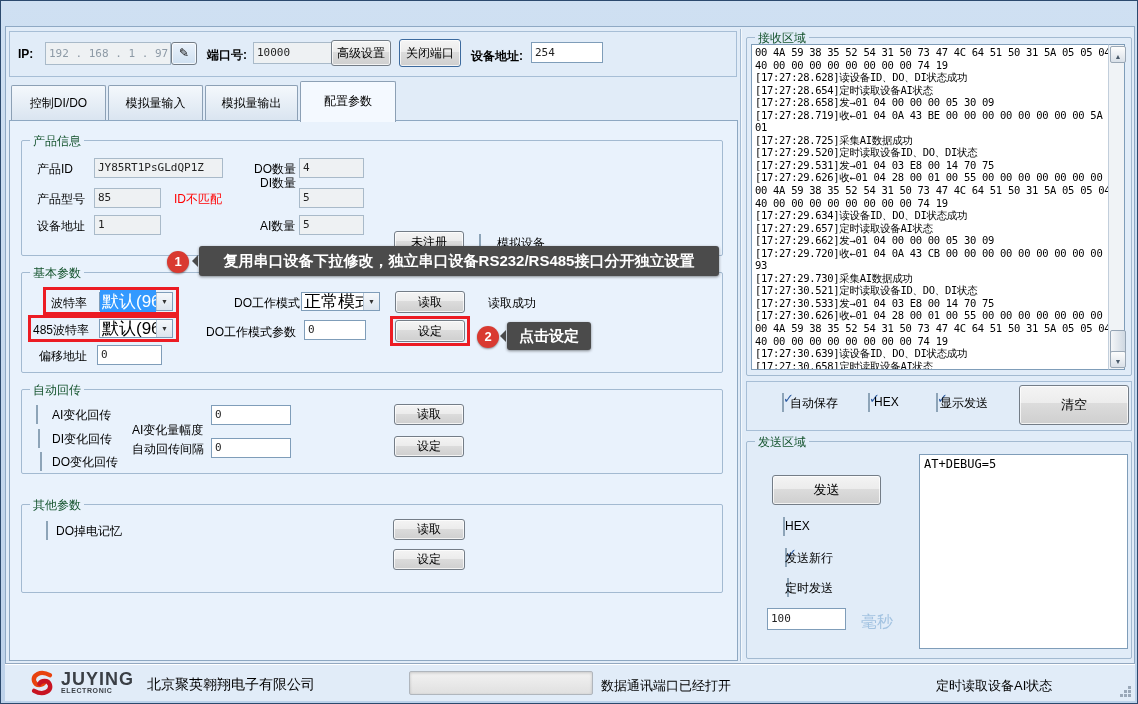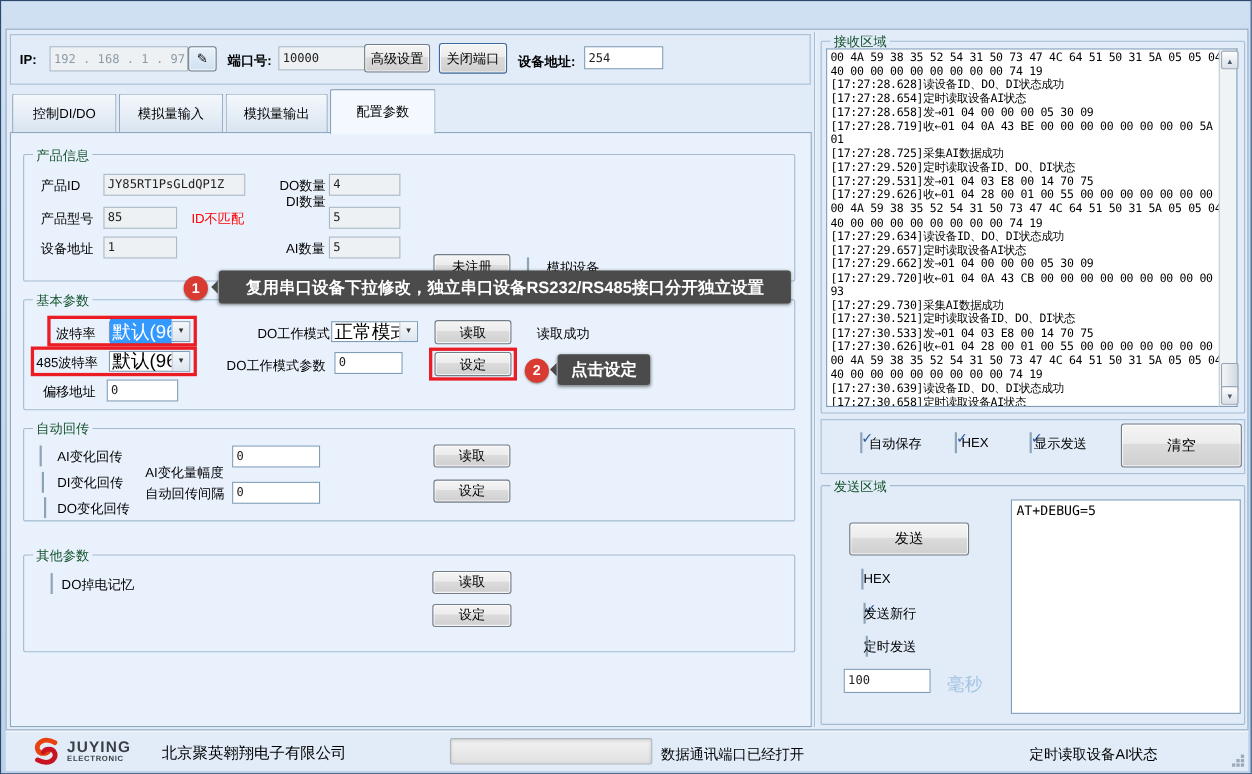--- a/index.html
+++ b/index.html
@@ -45,21 +45,21 @@
   .sbtn::after{font-size:7px;color:#4a5a6a;position:relative;top:-2px;}
   .sbtn.up::after{content:"▲";}
   .sbtn.down::after{content:"▼";}
   .sthumb{position:absolute;left:1px;width:14px;background:linear-gradient(90deg,#f4f6f8,#cfd8e2);border:1px solid #95a4b4;border-radius:2px;}
   .sendbox{margin:0;background:#fff;border:1px solid #7f9db9;font-family:"DejaVu Sans Mono","Liberation Mono",monospace;font-size:12px;color:#000;padding:2px 4px;white-space:pre;}
   .statusbar{border-top:1px solid #93a8c0;box-shadow:inset 0 1px 0 #fff;background:#e1ecf8;}
   .progress{background:linear-gradient(#f2f2f2,#e0e0e0);border:1px solid #b0b6bd;border-radius:2px;box-shadow:inset 0 1px 3px rgba(0,0,0,.18);}
   .grip{width:13px;height:13px;}
   .grip::after{content:"";position:absolute;right:1px;bottom:1px;width:3px;height:3px;background:#9aa8b8;box-shadow:-4px 0 #9aa8b8,-8px 0 #9aa8b8,0 -4px #9aa8b8,-4px -4px #9aa8b8,0 -8px #9aa8b8;}
   .divider-v{background:#a5bcd4;box-shadow:1px 0 0 #f4f8fc;}
-  .logo-text1{font-size:14px;font-weight:bold;letter-spacing:1px;color:#3a3f45;line-height:14px;}
+  .logo-text1{font-size:18px;font-weight:bold;letter-spacing:1px;color:#3a3f45;line-height:14px;}
   .logo-text2{font-size:7px;font-weight:bold;letter-spacing:.6px;color:#3a3f45;line-height:8px;}
   .ms{color:#a3c3e1;font-size:16px;}
   .redtext{color:#f00;font-size:12px;}
 </style>
 </head>
 <body>
 
 <div class="window">
 
   

